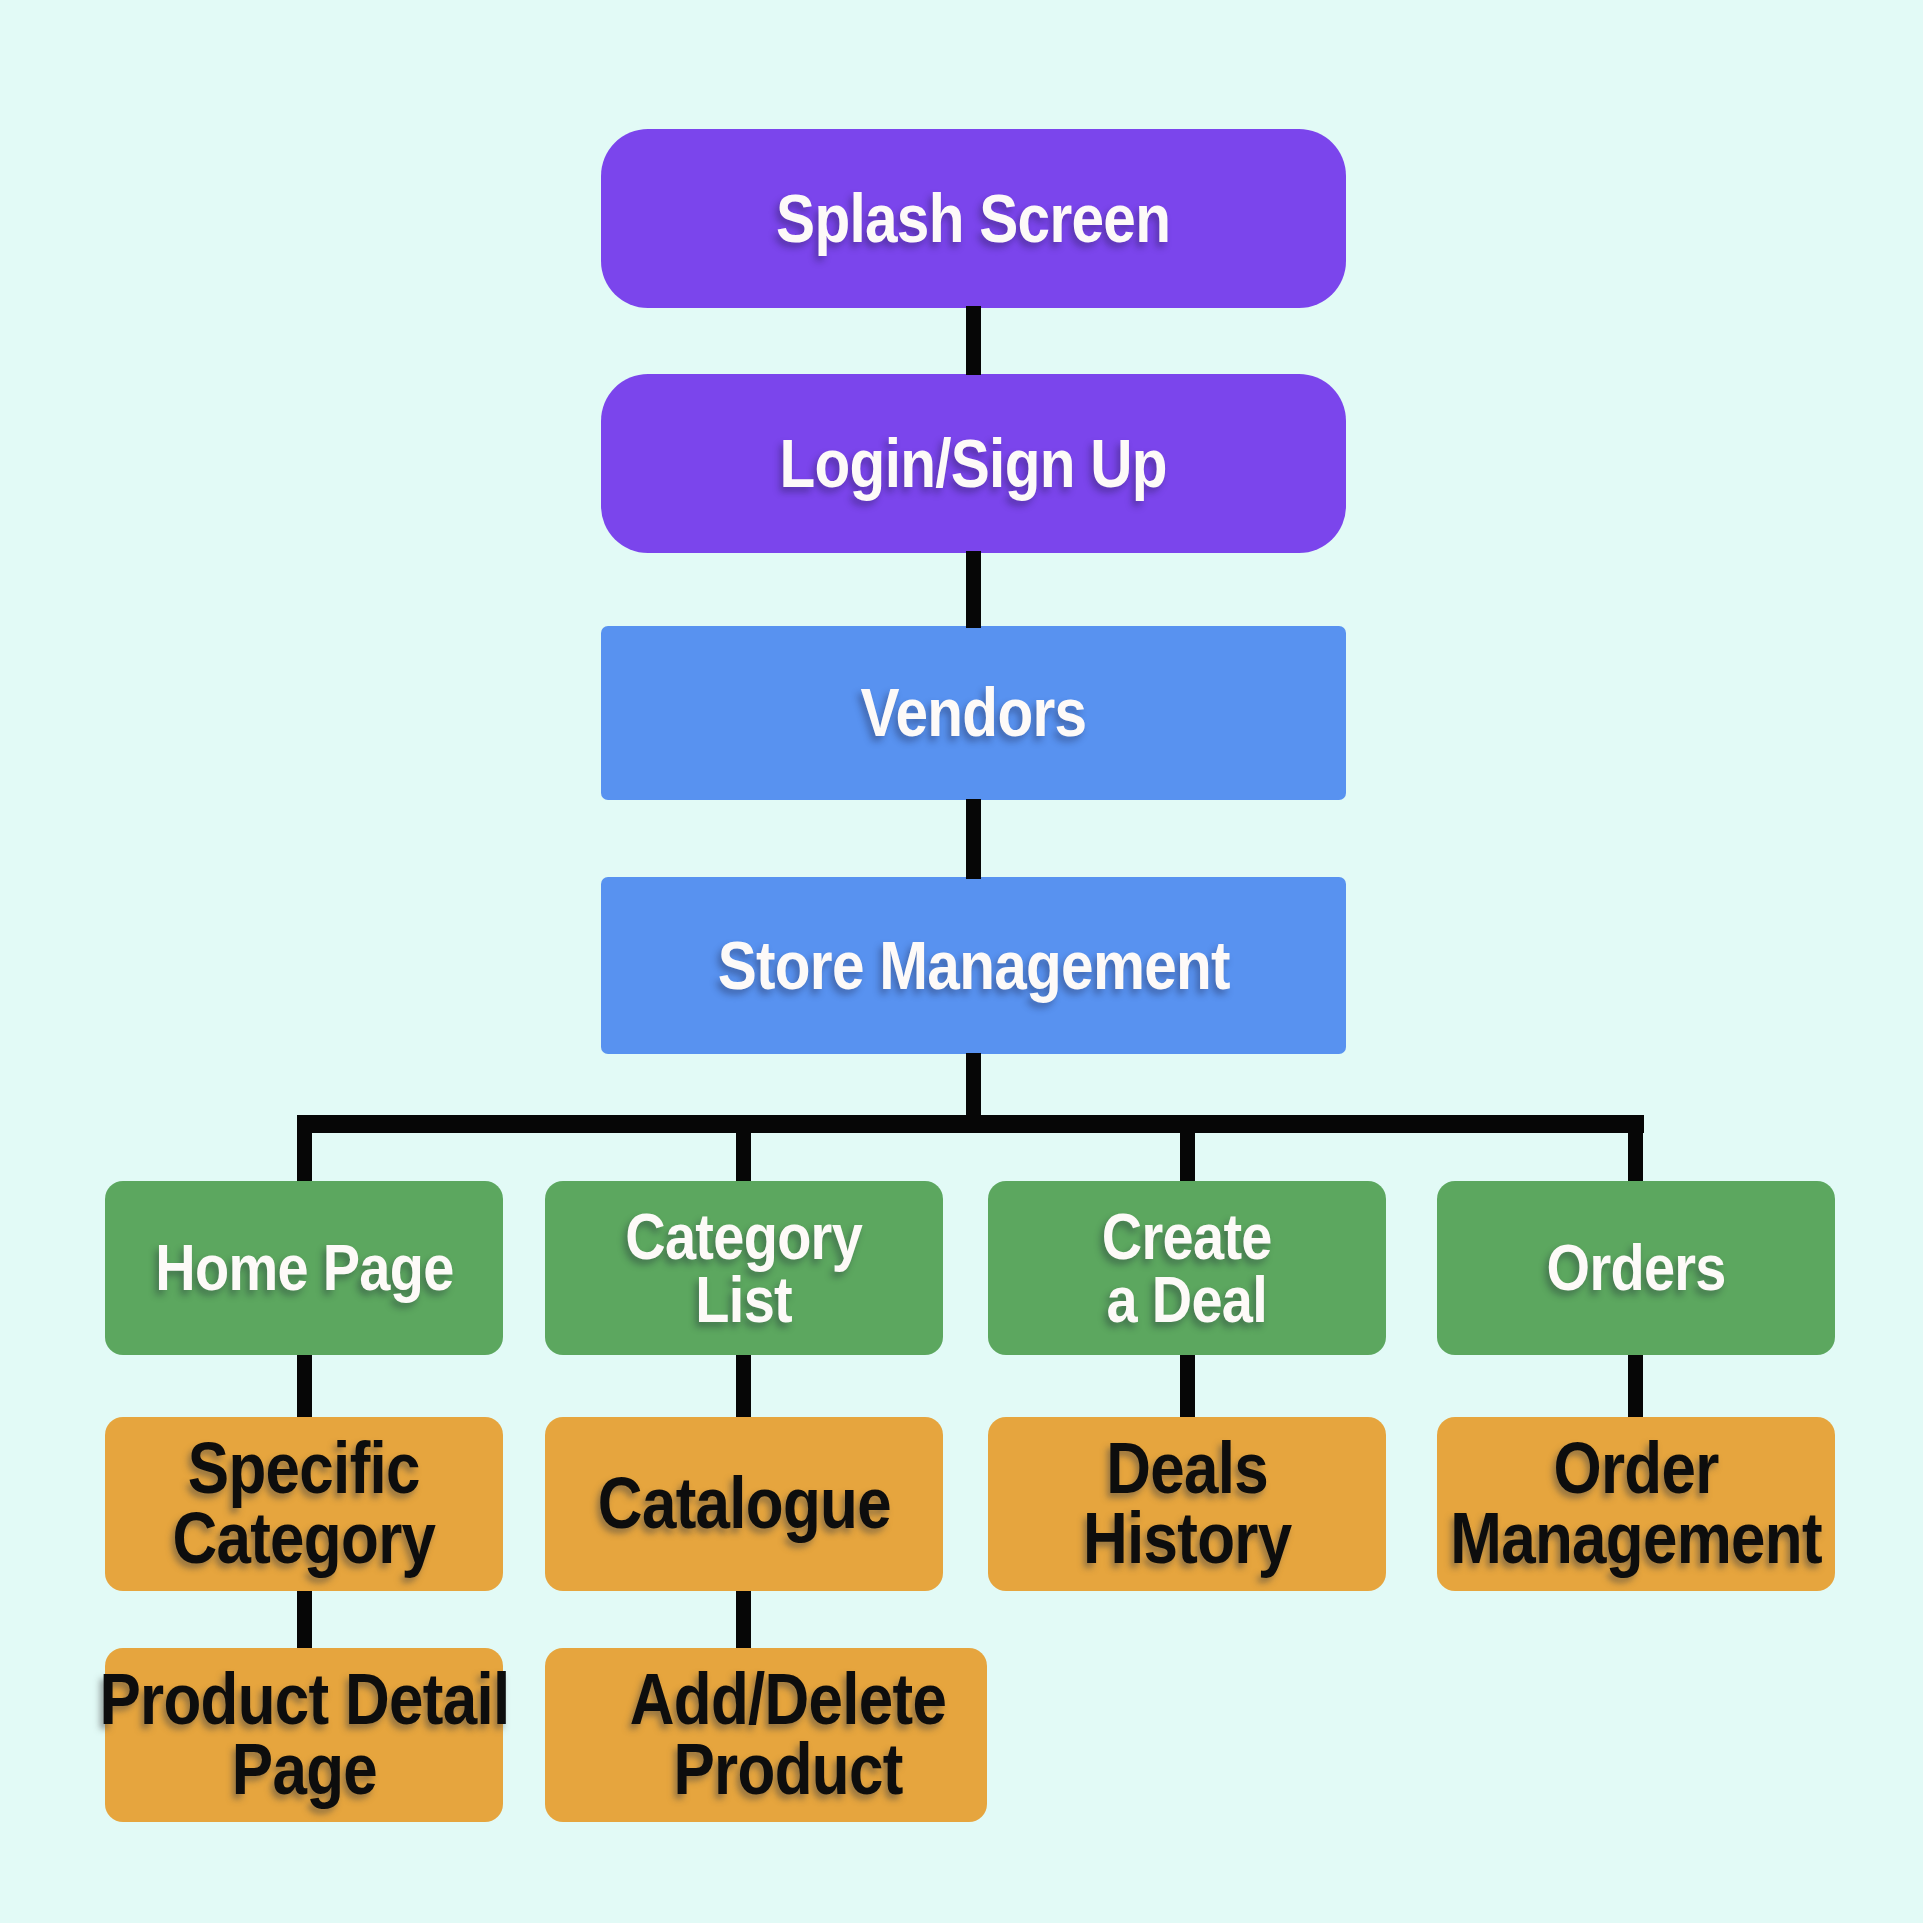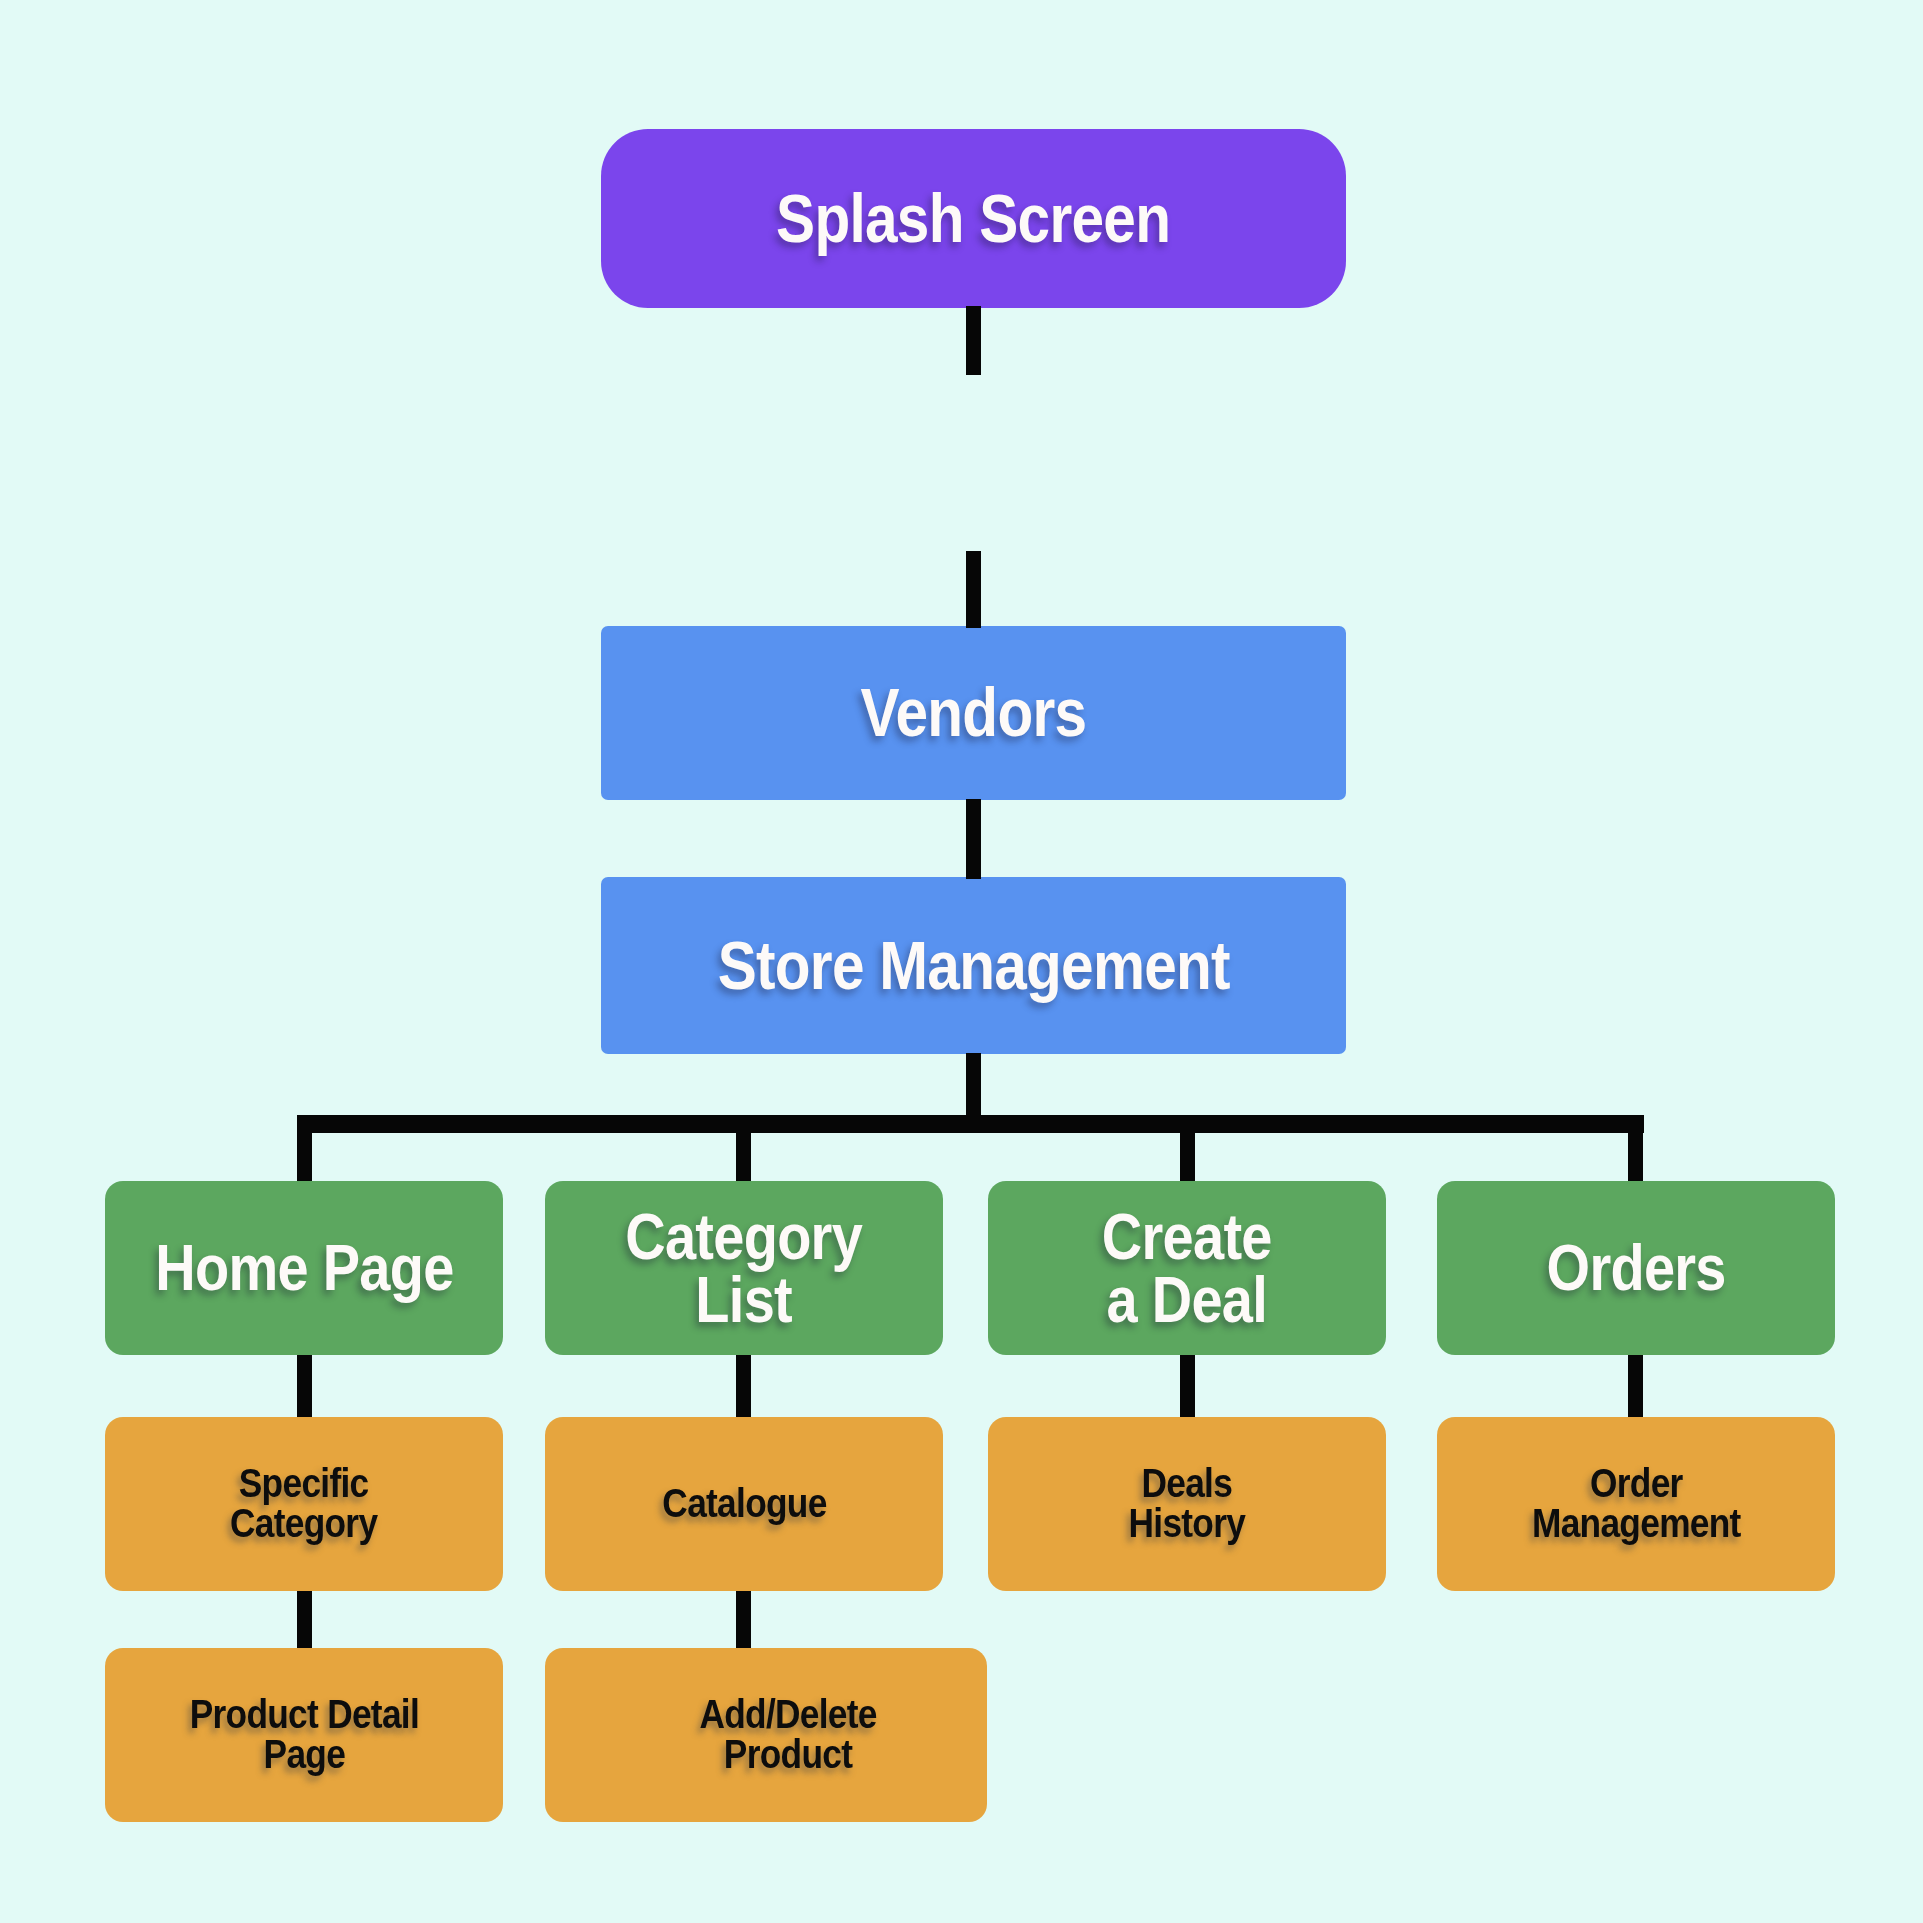--- a/index.html
+++ b/index.html
@@ -30,37 +30,40 @@
   .node .label{
     display:inline-block;
     transform:scaleX(0.86);
     transform-origin:center center;
     line-height:0.97;
     white-space:nowrap;
   }
   .big{left:601px;width:745px;height:179px;border-radius:47px;font-size:68px;}
   .small{width:398px;height:174px;border-radius:18px;}
   .green-node{font-size:65px;}
-  .orange-node{font-size:41px;}
+  .orange-node{font-size:72px;}
   .purple{background:var(--purple);}
   .blue{background:var(--blue);border-radius:7px;}
   .green{background:var(--green);}
   .orange{background:var(--orange);}
   .t-light{color:var(--text-light);text-shadow:-3.8px 4.5px 7.5px rgba(20,20,45,0.35);}
   .t-dark{color:var(--text-dark);text-shadow:-3.8px 4.5px 6.8px rgba(70,70,70,0.5);}
   .edge{position:absolute;background:var(--connector);}
   .v{width:15px;}
 </style>
 </head>
 <body>
 
 <div id="canvas">
 
   <div class="node big purple t-light" style="top:113px;">
     <span class="label"><span>Splash Screen</span></span>
+  </div>
+  <div class="node big purple t-light" style="top:358px;">
+    <span class="label"><span>Login/Sign Up</span></span>
   </div>
   <div class="node big blue t-light" style="top:610px;height:174px;">
     <span class="label"><span>Vendors</span></span>
   </div>
   <div class="node big blue t-light" style="top:861px;height:177px;">
     <span class="label"><span>Store Management</span></span>
   </div>
 
   <div class="edge v" style="left:966px;top:290px;height:69px;"></div>
   <div class="edge v" style="left:966px;top:535px;height:77px;"></div>

